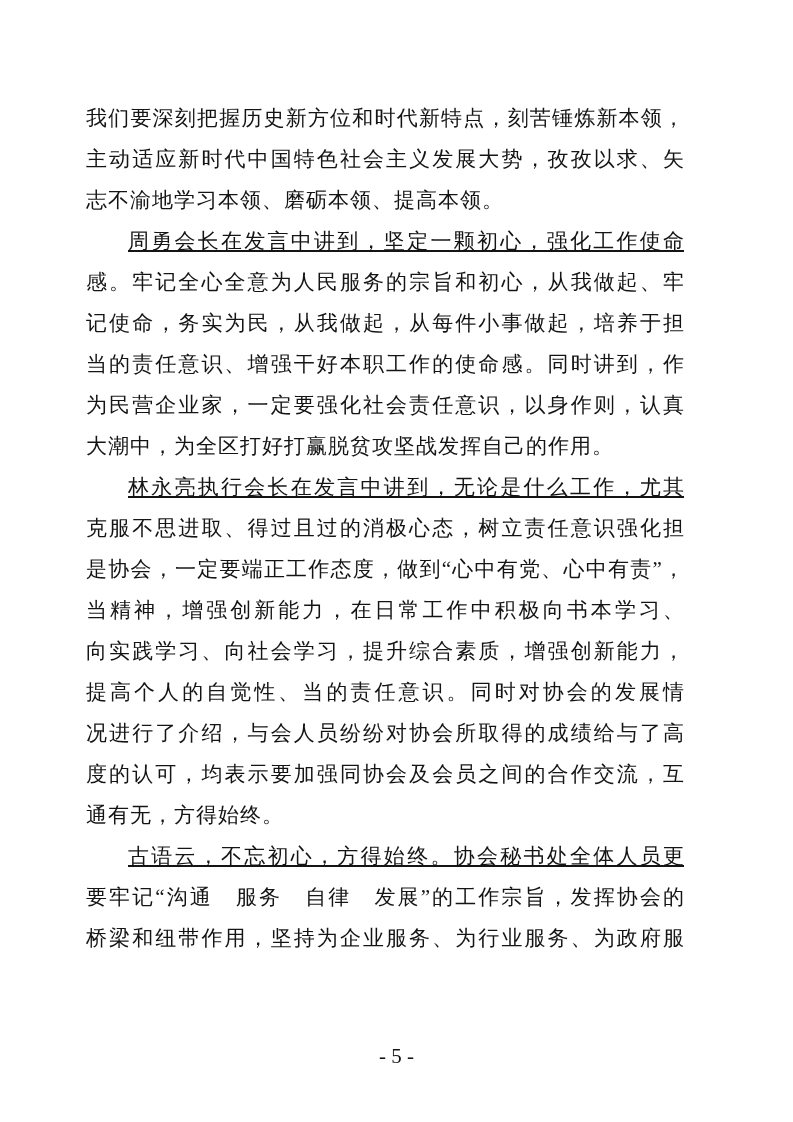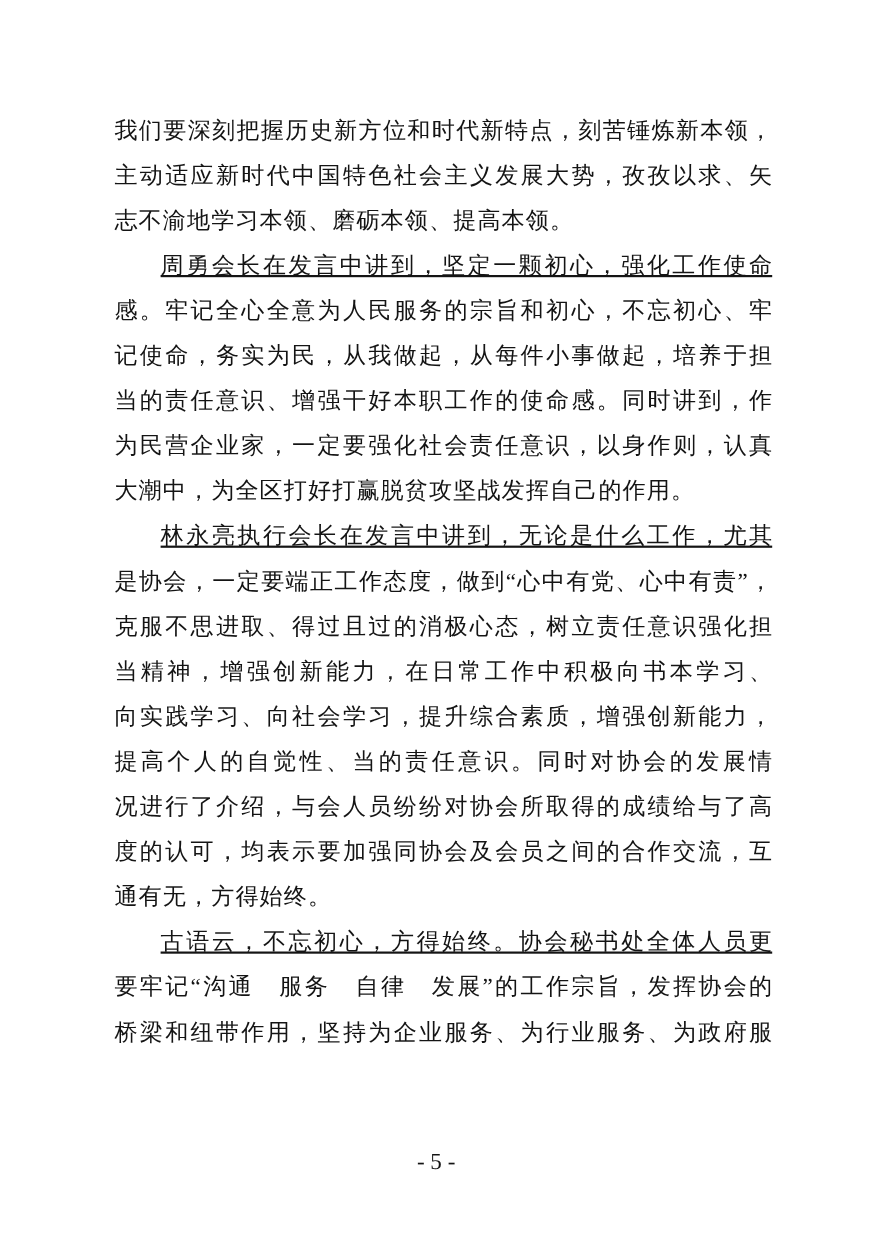--- a/index.html
+++ b/index.html
@@ -11,21 +11,21 @@
     position: relative;
     width: 793px;
     height: 1122px;
     background: #ffffff;
     color: #141414;
     font-family: "Liberation Serif", "DejaVu Serif", serif;
     overflow: hidden;
   }
   .textblock {
     position: absolute;
-    left: 104px;
+    left: 86px;
     top: 98px;
     width: 598px;
   }
   .paragraph {
     margin: 0;
     padding: 0;
   }
   .line {
     font-size: 21px;
     line-height: 41px;
@@ -61,31 +61,31 @@
   <div class="textblock">
 
     <div class="paragraph">
       <div class="line">我们要深刻把握历史新方位和时代新特点，刻苦锤炼新本领，</div>
       <div class="line">主动适应新时代中国特色社会主义发展大势，孜孜以求、矢</div>
       <div class="line short">志不渝地学习本领、磨砺本领、提高本领。</div>
     </div>
 
     <div class="paragraph">
       <div class="line indent">周勇会长在发言中讲到，坚定一颗初心，强化工作使命</div>
-      <div class="line">感。牢记全心全意为人民服务的宗旨和初心，不忘初心、牢</div>
+      <div class="line">感。牢记全心全意为人民服务的宗旨和初心，从我做起、牢</div>
       <div class="line">记使命，务实为民，从我做起，从每件小事做起，培养于担</div>
       <div class="line">当的责任意识、增强干好本职工作的使命感。同时讲到，作</div>
       <div class="line">为民营企业家，一定要强化社会责任意识，以身作则，认真</div>
       <div class="line short">大潮中，为全区打好打赢脱贫攻坚战发挥自己的作用。</div>
     </div>
 
     <div class="paragraph">
       <div class="line indent">林永亮执行会长在发言中讲到，无论是什么工作，尤其</div>
+      <div class="line">克服不思进取、得过且过的消极心态，树立责任意识强化担</div>
       <div class="line">是协会，一定要端正工作态度，做到“心中有党、心中有责”，</div>
-      <div class="line">克服不思进取、得过且过的消极心态，树立责任意识强化担</div>
       <div class="line">当精神，增强创新能力，在日常工作中积极向书本学习、</div>
       <div class="line">向实践学习、向社会学习，提升综合素质，增强创新能力，</div>
       <div class="line">提高个人的自觉性、当的责任意识。同时对协会的发展情</div>
       <div class="line">况进行了介绍，与会人员纷纷对协会所取得的成绩给与了高</div>
       <div class="line">度的认可，均表示要加强同协会及会员之间的合作交流，互</div>
       <div class="line short">通有无，方得始终。</div>
     </div>
 
     <div class="paragraph">
       <div class="line indent">古语云，不忘初心，方得始终。协会秘书处全体人员更</div>

